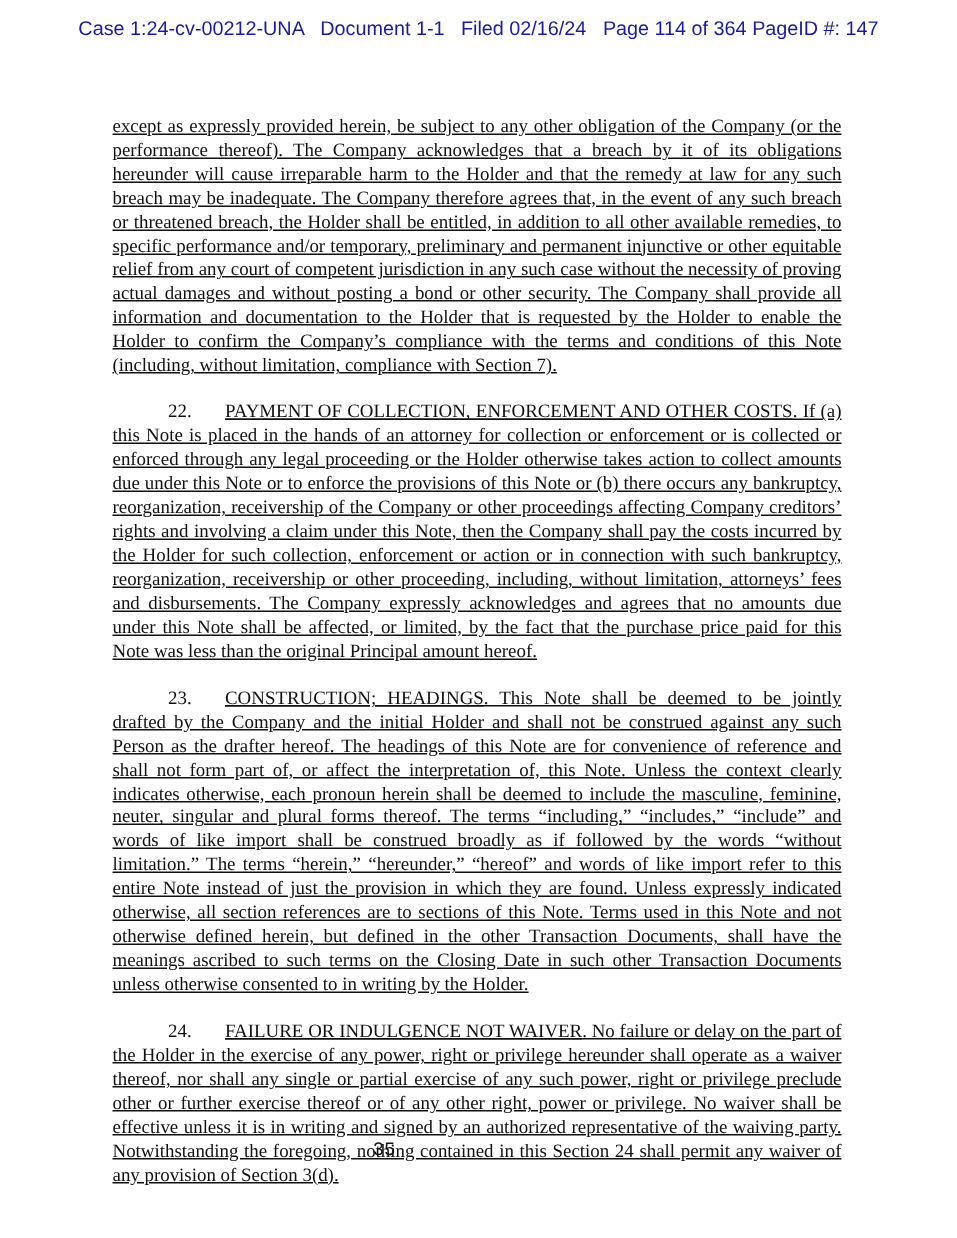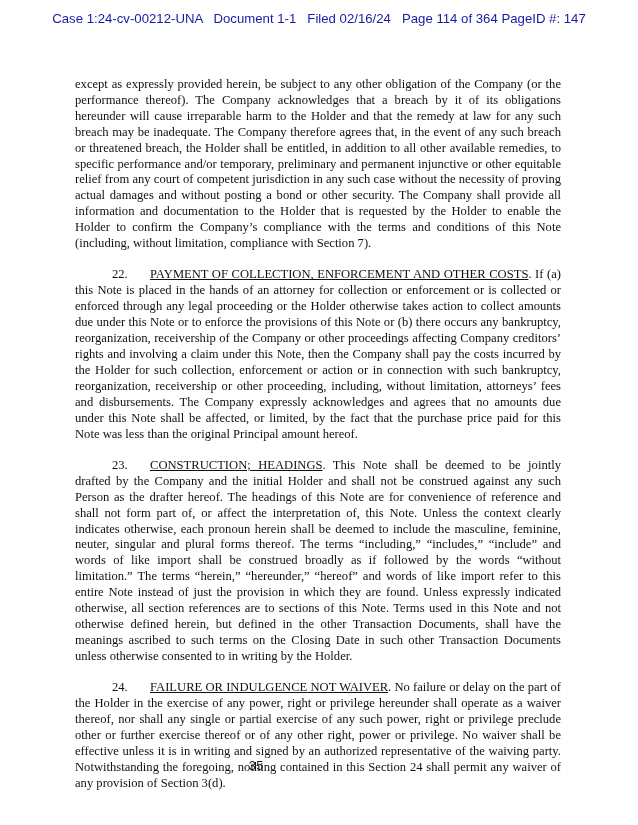--- a/index.html
+++ b/index.html
@@ -7,21 +7,21 @@
   .header {
     position: absolute; top: 11px; left: 0; width: 638px; text-align: center;
     font-family: "Liberation Sans", sans-serif; font-size: 13.2px; color: #1a1aa6;
     letter-spacing: 0px; white-space: pre;
   }
   .page {
     position: absolute; top: 77px; left: 75px; width: 486px;
     font-family: "Liberation Serif", serif; font-size: 12.6px; line-height: 15.9px;
     color: #111111; text-align: justify;
   }
-  .page p { margin: 0 0 15.5px 0; }
+  .page p { margin: 0 0 15.5px 0; text-decoration: underline; }
   .sec { text-indent: 0; }
   .sec .num { display: inline-block; width: 75px; padding-left: 37px; box-sizing: border-box; }
   .sec .title { text-decoration: underline; }
   .pagenum {
     position: absolute; top: 760px; left: 0; width: 512px; text-align: center;
     font-family: Liberation Mono, monospace; font-size: 12.6px; color: #111;
   }
 </style>
 </head>
 <body>

